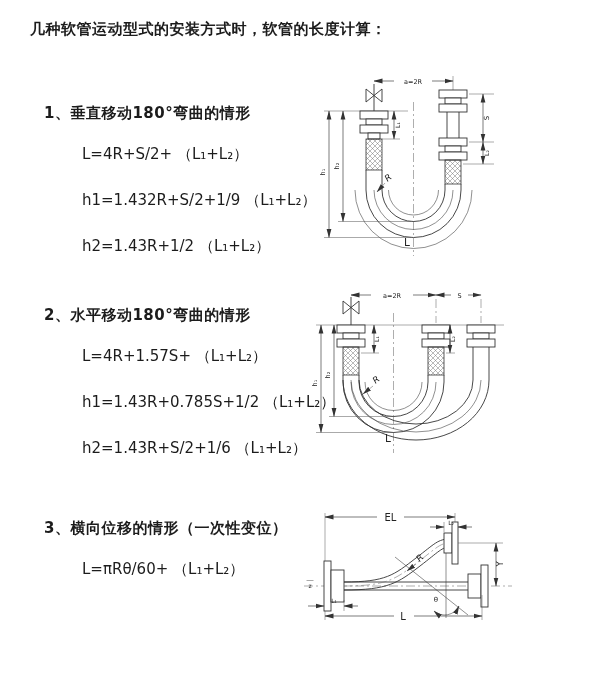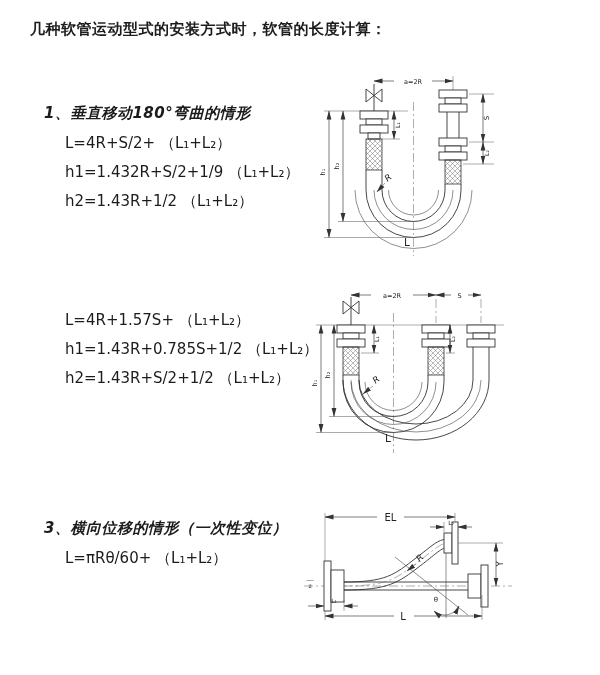--- a/index.html
+++ b/index.html
@@ -1,21 +1,21 @@
 <!DOCTYPE html>
 <html><head>
 <meta charset="utf-8">
 <style>
   html,body{margin:0;padding:0;background:#ffffff;}
   .page{position:relative;width:512px;height:675px;background:#ffffff;overflow:hidden;
         font-family:"DejaVu Sans","Liberation Sans",sans-serif;color:#1c1c1c;}
   .title{position:absolute;left:30px;top:20px;font-size:15px;font-weight:bold;letter-spacing:.5px;}
   .sec{position:absolute;left:44px;width:280px;}
-  .sec-heading{font-size:15px;font-weight:bold;margin:0 0 6px 0;letter-spacing:.5px;font-style:italic;}
-  .formula{margin:0;padding-left:21px;font-size:15px;line-height:29px;white-space:nowrap;}
+  .sec-heading{font-size:15px;font-weight:bold;margin:0 0 6px 0;letter-spacing:.5px;}
+  .formula{margin:17px;padding-left:21px;font-size:15px;line-height:29px;white-space:nowrap;}
   svg.diagram{position:absolute;}
   svg text{font-family:"DejaVu Sans","Liberation Sans",sans-serif;fill:#222;}
   .dwg{stroke:#333;stroke-width:.9;fill:none;}
   .thin{stroke:#333;stroke-width:.55;fill:none;}
   .part{fill:#fff;stroke:#333;stroke-width:.9;}
   .hose{fill:url(#braid);stroke:#333;stroke-width:.8;}
   .dim{stroke:#444;stroke-width:.7;fill:none;}
   .ext{stroke:#555;stroke-width:.5;fill:none;}
   .cl{stroke:#777;stroke-width:.6;fill:none;stroke-dasharray:9 3 2 3;}
   .it{font-style:italic;}
@@ -126,23 +126,24 @@
 
     <g>
       <line class="ext" x1="75" y1="117" x2="67" y2="126" marker-end="url(#ah)"></line>
       <text class="it" font-size="9" text-anchor="middle" x="80" y="114" transform="rotate(-38 80 114)">R</text>
     </g>
 
     <text x="97" y="180" font-size="10.5" text-anchor="middle">L</text>
   </svg>
 
   <div class="sec" style="top:306px">
+    <h2 class="sec-heading">2、水平移动180°弯曲的情形</h2>
     <p class="formula">L=4R+1.57S+ （L₁+L₂）</p>
     <p class="formula">h1=1.43R+0.785S+1/2 （L₁+L₂）</p>
-    <p class="formula">h2=1.43R+S/2+1/2 （L₁+L₂）</p>
+    <p class="formula">h2=1.43R+S/2+1/6 （L₁+L₂）</p>
   </div>
 
   <svg class="diagram" style="left:308px;top:283px" width="286" height="176" viewBox="0 0 286 176">
 
     <g>
       <line class="cl" x1="85.5" y1="30" x2="85.5" y2="170"></line>
       <line class="cl" x1="128" y1="16" x2="128" y2="40"></line>
       <line class="cl" x1="173" y1="16" x2="173" y2="40"></line>
     </g>
 

